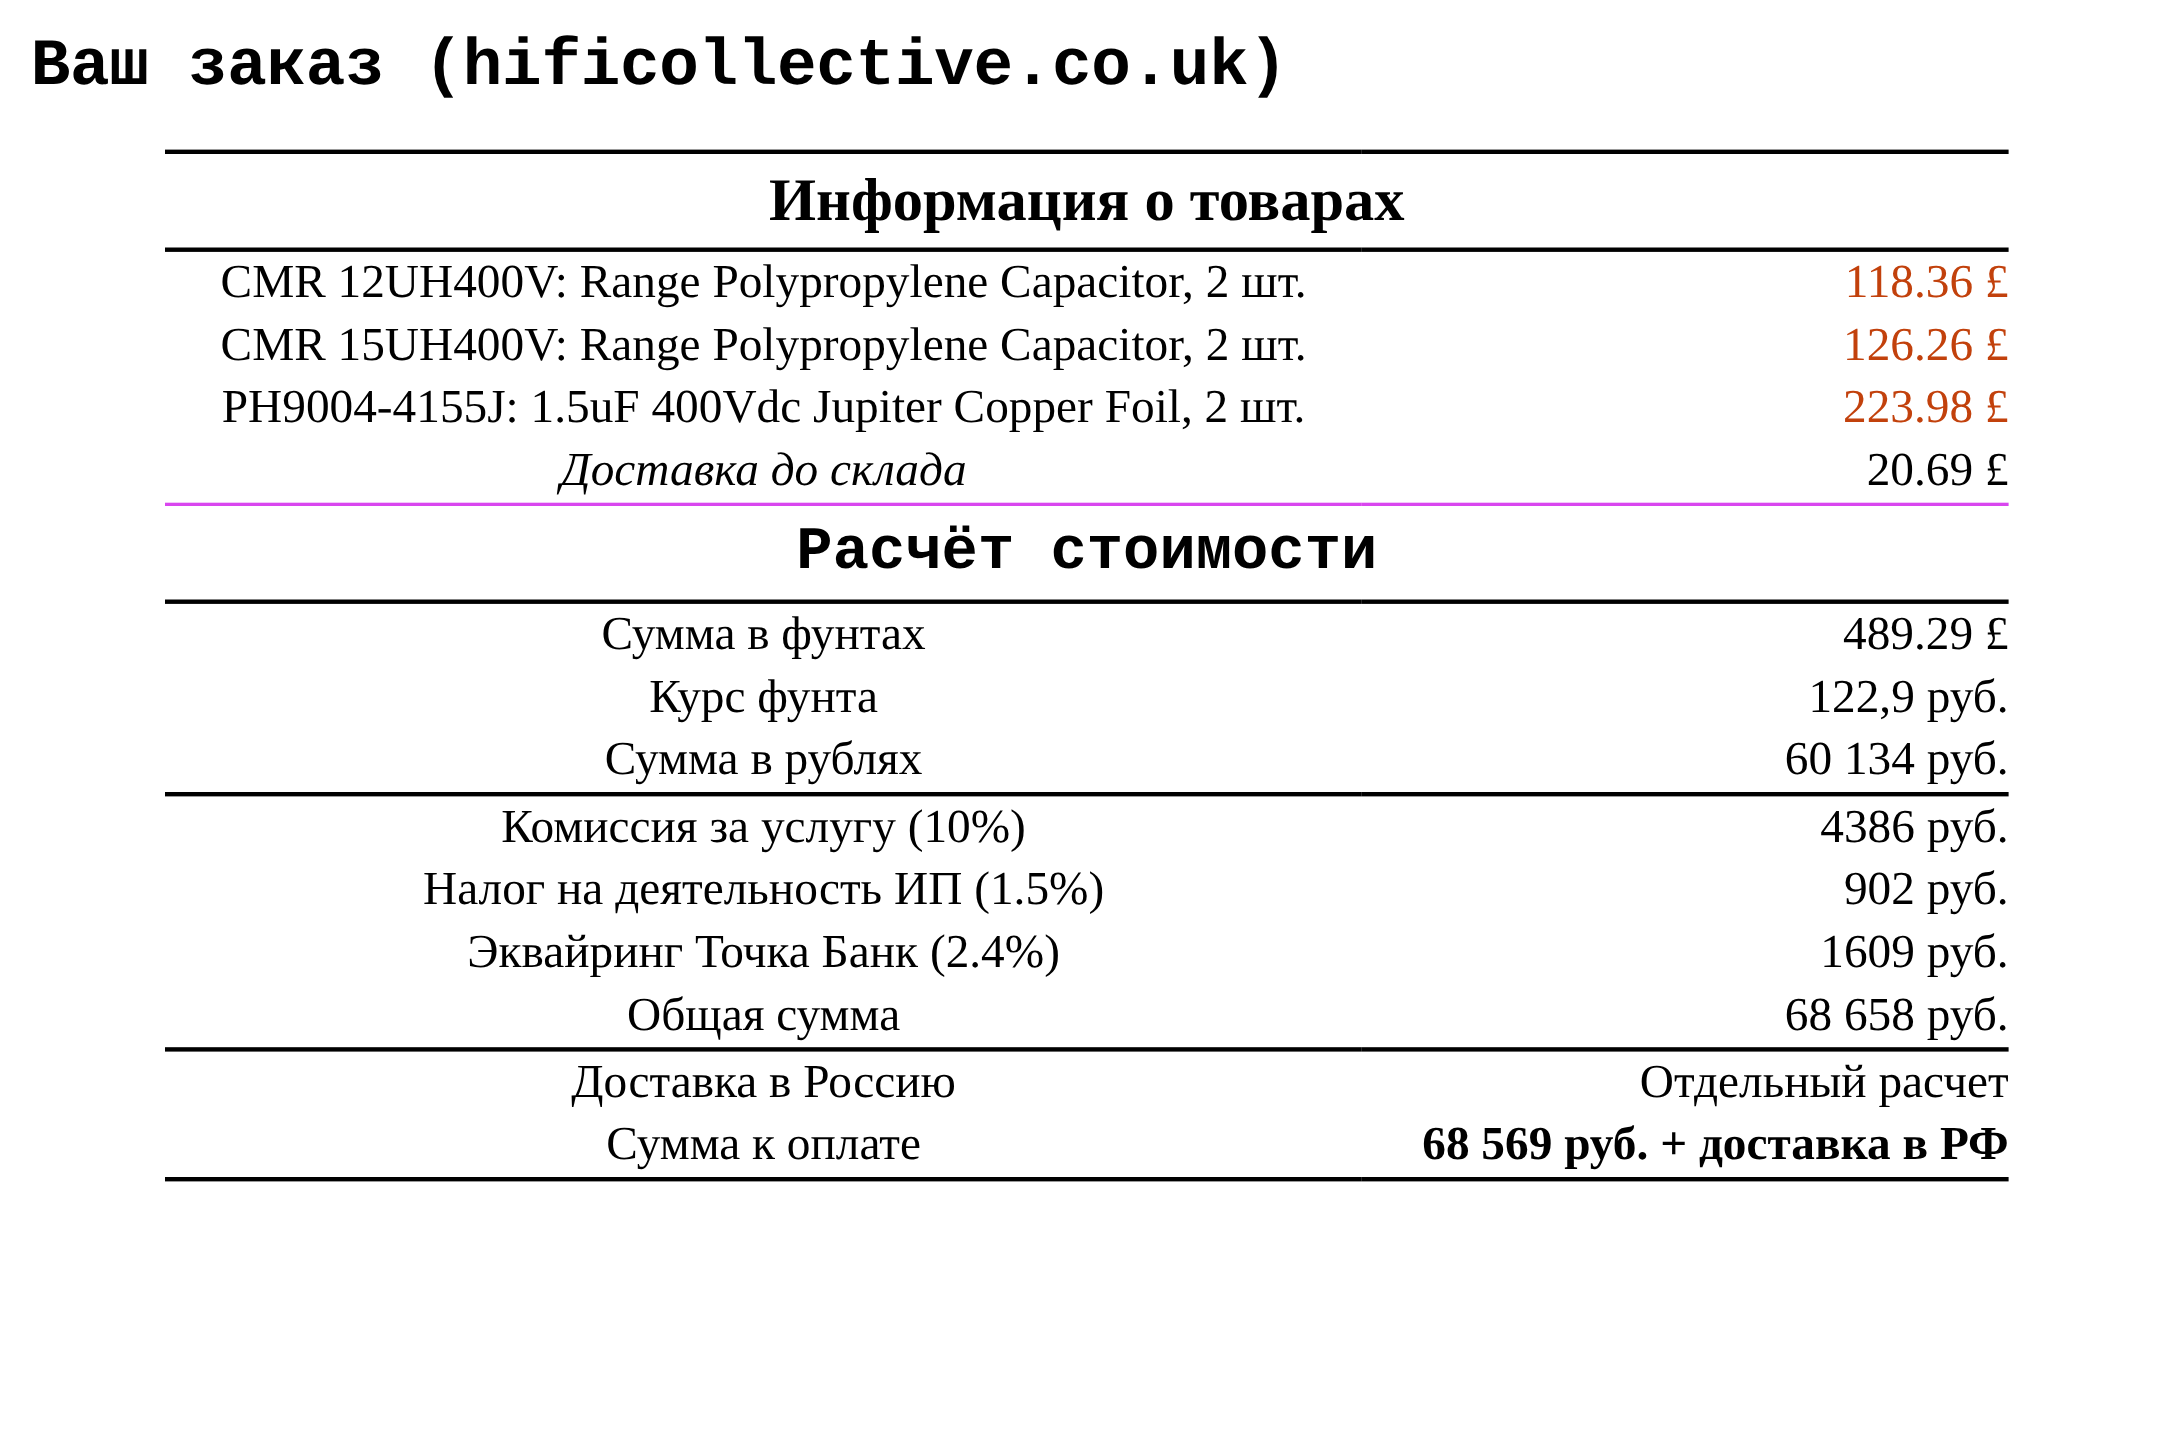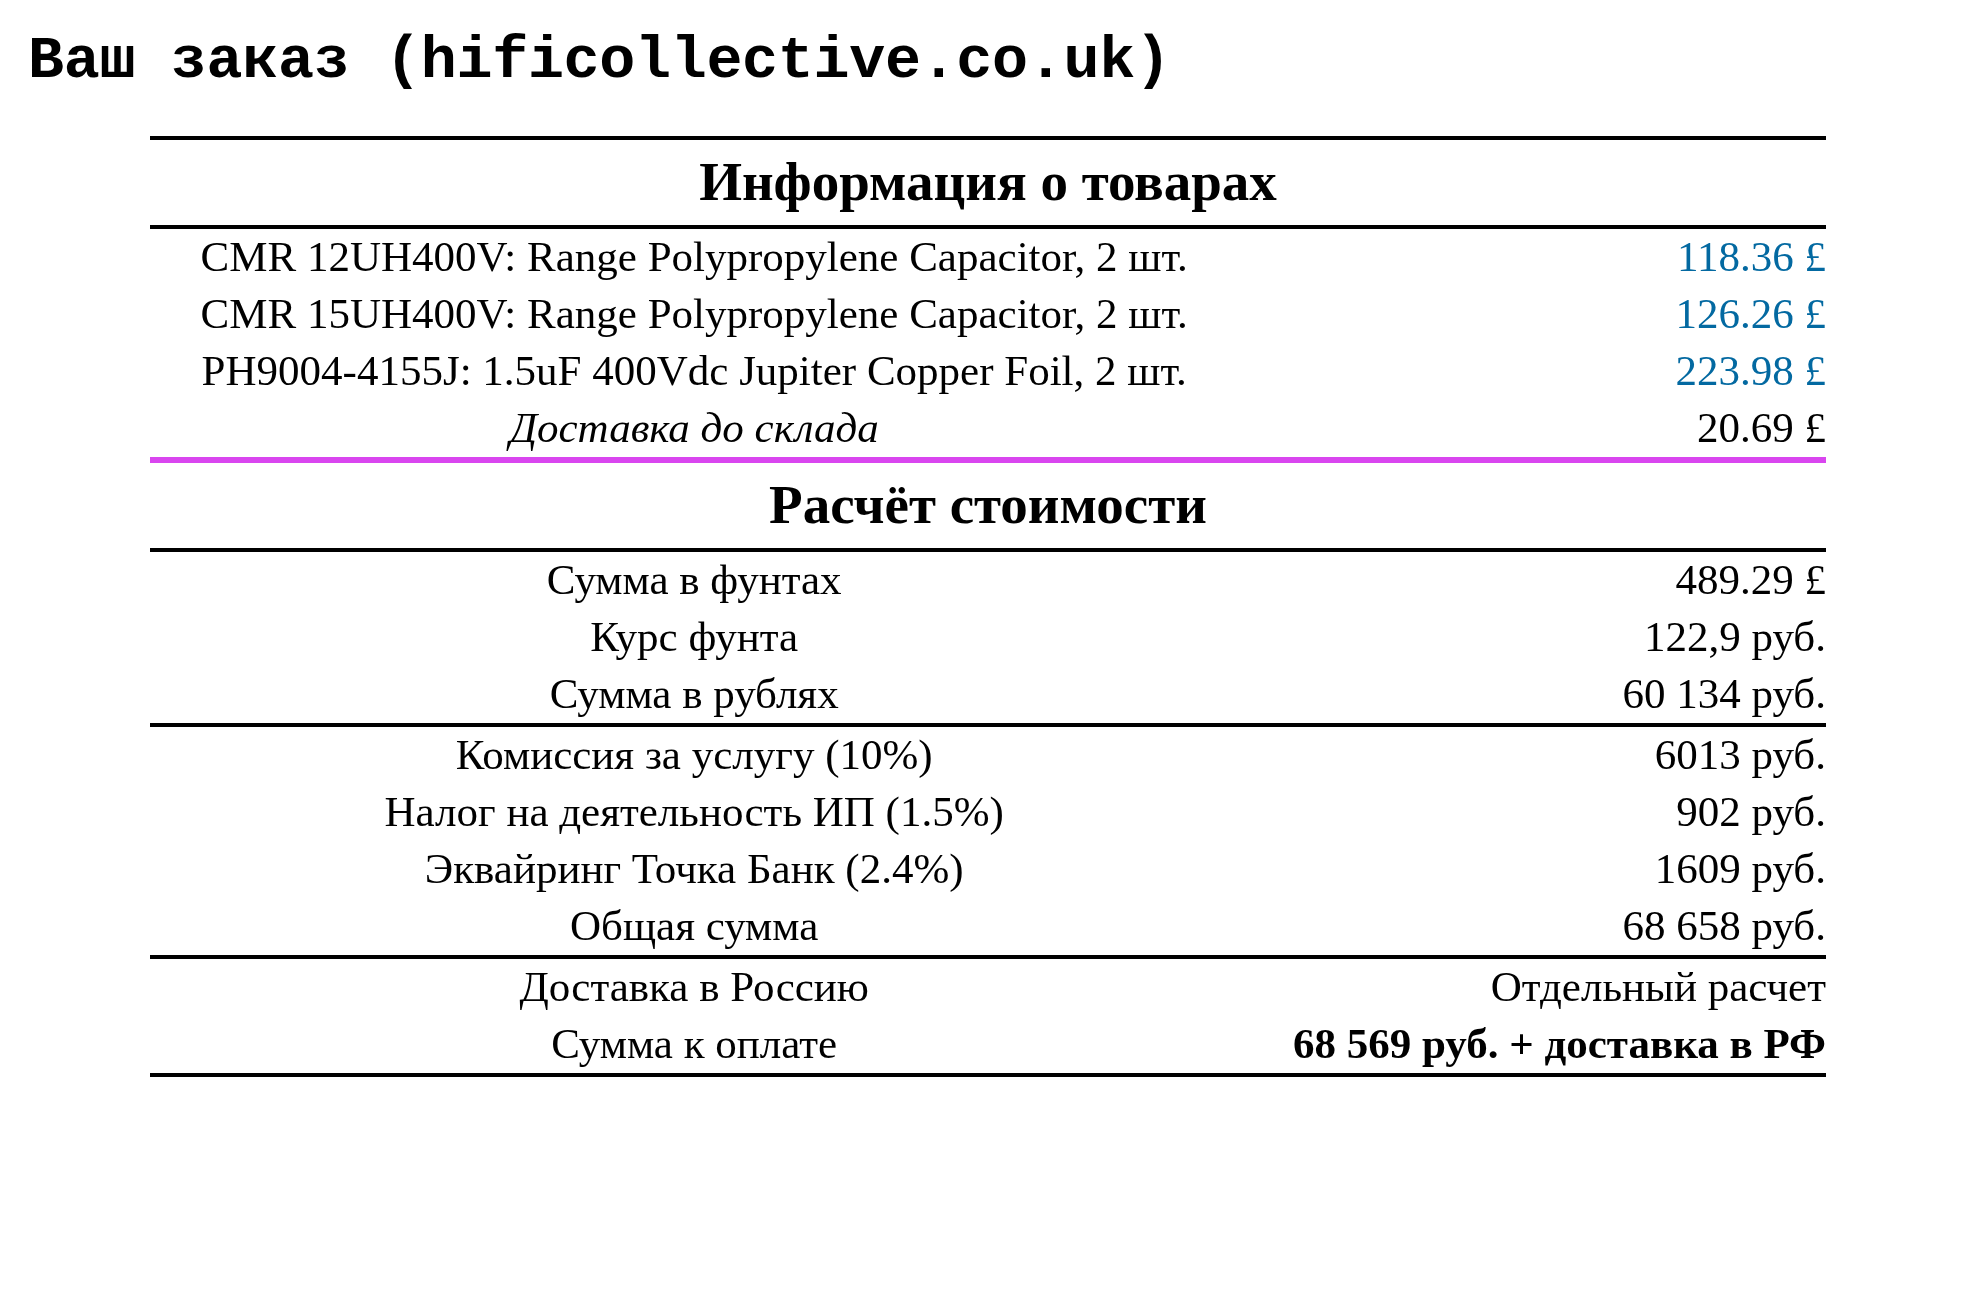--- a/index.html
+++ b/index.html
@@ -58,24 +58,25 @@
     font-size: 55px;
     padding: 10px 0 12px 0;
   }
   .rule-top td {
     border-top: 4px solid #000;
   }
   .rule-bottom td {
     border-bottom: 4px solid #000;
   }
   .rule-thin-top td {
-    border-top: 6px solid #d946ef;
+    border-top: 3px solid #d946ef;
+    font-family: Liberation Mono, monospace;
   }
   .price-red {
-    color: #0369a1;
+    color: #c2410c;
   }
   .italic {
     font-style: italic;
   }
   .bold {
     font-weight: bold;
   }
 </style>
 </head>
 <body>
@@ -126,21 +127,21 @@
           <td class="value">122,9 руб.</td>
         </tr>
 
         <tr class="rule-bottom">
           <td class="label">Сумма в рублях</td>
           <td class="value">60 134 руб.</td>
         </tr>
 
         <tr>
           <td class="label">Комиссия за услугу (10%)</td>
-          <td class="value">6013 руб.</td>
+          <td class="value">4386 руб.</td>
         </tr>
 
         <tr>
           <td class="label">Налог на деятельность ИП (1.5%)</td>
           <td class="value">902 руб.</td>
         </tr>
 
         <tr>
           <td class="label">Эквайринг Точка Банк (2.4%)</td>
           <td class="value">1609 руб.</td>

